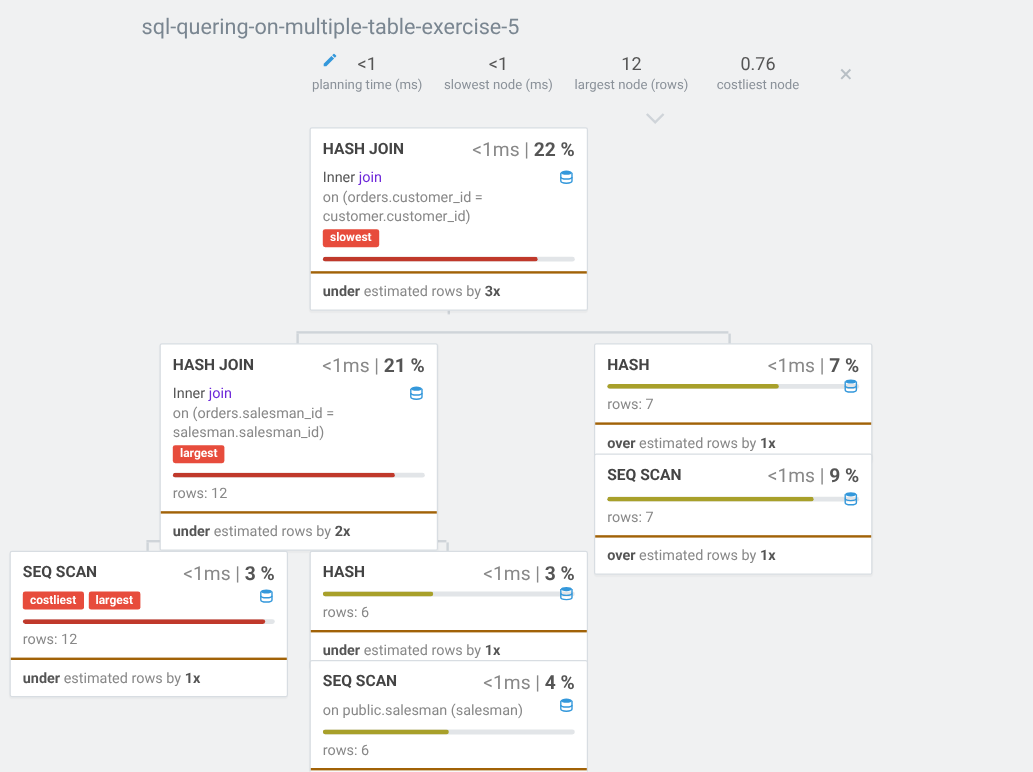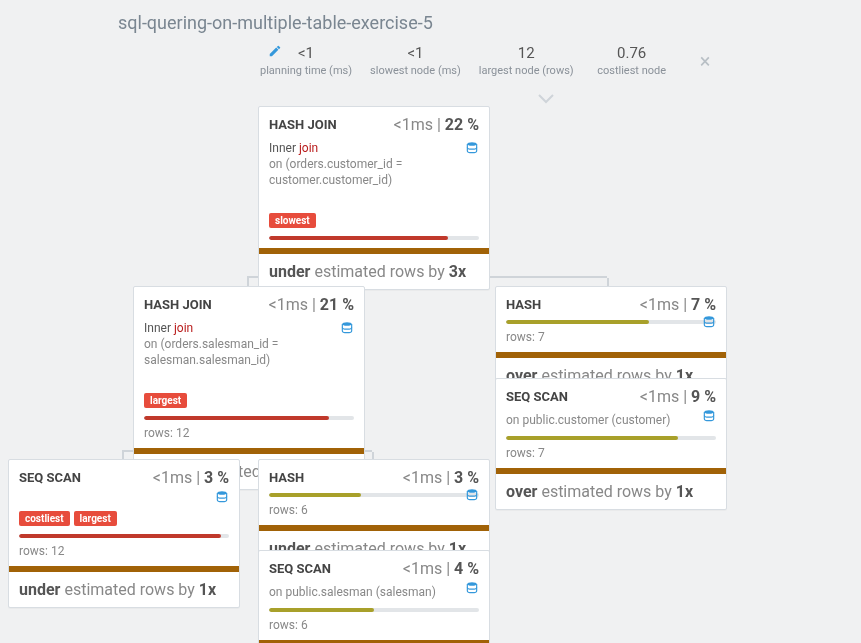--- a/index.html
+++ b/index.html
@@ -65,30 +65,30 @@
   display: flex;
   justify-content: space-between;
   align-items: center;
   margin-bottom: 6px;
 }
 .node-title { font-weight: 700; color: #444; font-size: 13px; }
 .node-meta { font-size: 16px; color: #888; }
 .node-meta .pct { font-weight: 700; color: #555; }
 .node-desc { color: #888; font-size: 12px; line-height: 1.35; }
 .node-desc .strong { color: #555; }
-.join-muted { color: #b91c1c; }
+.join-muted { color: #6d28d9; }
 .db-icon {
   position: absolute;
   right: 10px;
   top: 34px;
   width: 14px;
   height: 14px;
 }
 .db-icon svg { display: block; }
-.badges { margin-top: 24px; display: flex; gap: 4px; }
+.badges { margin-top: 2px; display: flex; gap: 4px; }
 .badge {
   display: inline-block;
   background: #e74c3c;
   color: #fff;
   font-size: 10px;
   font-weight: 700;
   padding: 2px 6px;
   border-radius: 2px;
 }
 .bar-track {
@@ -101,24 +101,24 @@
 }
 .bar-fill { height: 100%; border-radius: 2px; }
 .bar-red { background: #c0392b; }
 .bar-olive { background: #a8a02a; }
 .rows-line {
   margin-top: 6px;
   color: #888;
   font-size: 12px;
 }
 .divider {
-  border-top: 6px solid #a16207;
+  border-top: 2px solid #a16207;
   margin: 8px -10px 0 -10px;
   padding: 8px 10px 0 10px;
-  font-size: 16px;
+  font-size: 12px;
   color: #888;
 }
 .divider .b { font-weight: 700; color: #555; }
 .connector {
   position: absolute;
   border-color: #cfd4d9;
   border-style: solid;
 }
 </style>
 </head>
@@ -236,21 +236,20 @@
     </div>
   <div class="rows-line"><span>rows: </span><span>7</span></div>
   <div class="divider"><span class="b">over</span><span> estimated rows by </span><span class="b">1x</span></div>
 </div>
 
 <div class="node" style="left:495px; top:378px;">
   <div class="node-header">
     <span class="node-title">SEQ SCAN</span>
     <span class="node-meta"><span>&lt;1ms</span> | <span class="pct">9 %</span></span>
   </div>
-  <div class="node-desc"><span>on </span><span>public.customer (customer)</span></div>
   <div class="db-icon" style="top:30px;">
       <svg width="14" height="14" viewBox="0 0 24 24" fill="#3498db">
         <ellipse cx="12" cy="5" rx="8" ry="3"></ellipse>
         <path d="M4 5v6c0 1.66 3.58 3 8 3s8-1.34 8-3V5" fill="none" stroke="#3498db" stroke-width="2"></path>
         <path d="M4 11v6c0 1.66 3.58 3 8 3s8-1.34 8-3v-6" fill="none" stroke="#3498db" stroke-width="2"></path>
       </svg>
     </div>
   <div class="bar-track">
       <div class="bar-fill bar-olive" style="width:82%"></div>
     </div>

